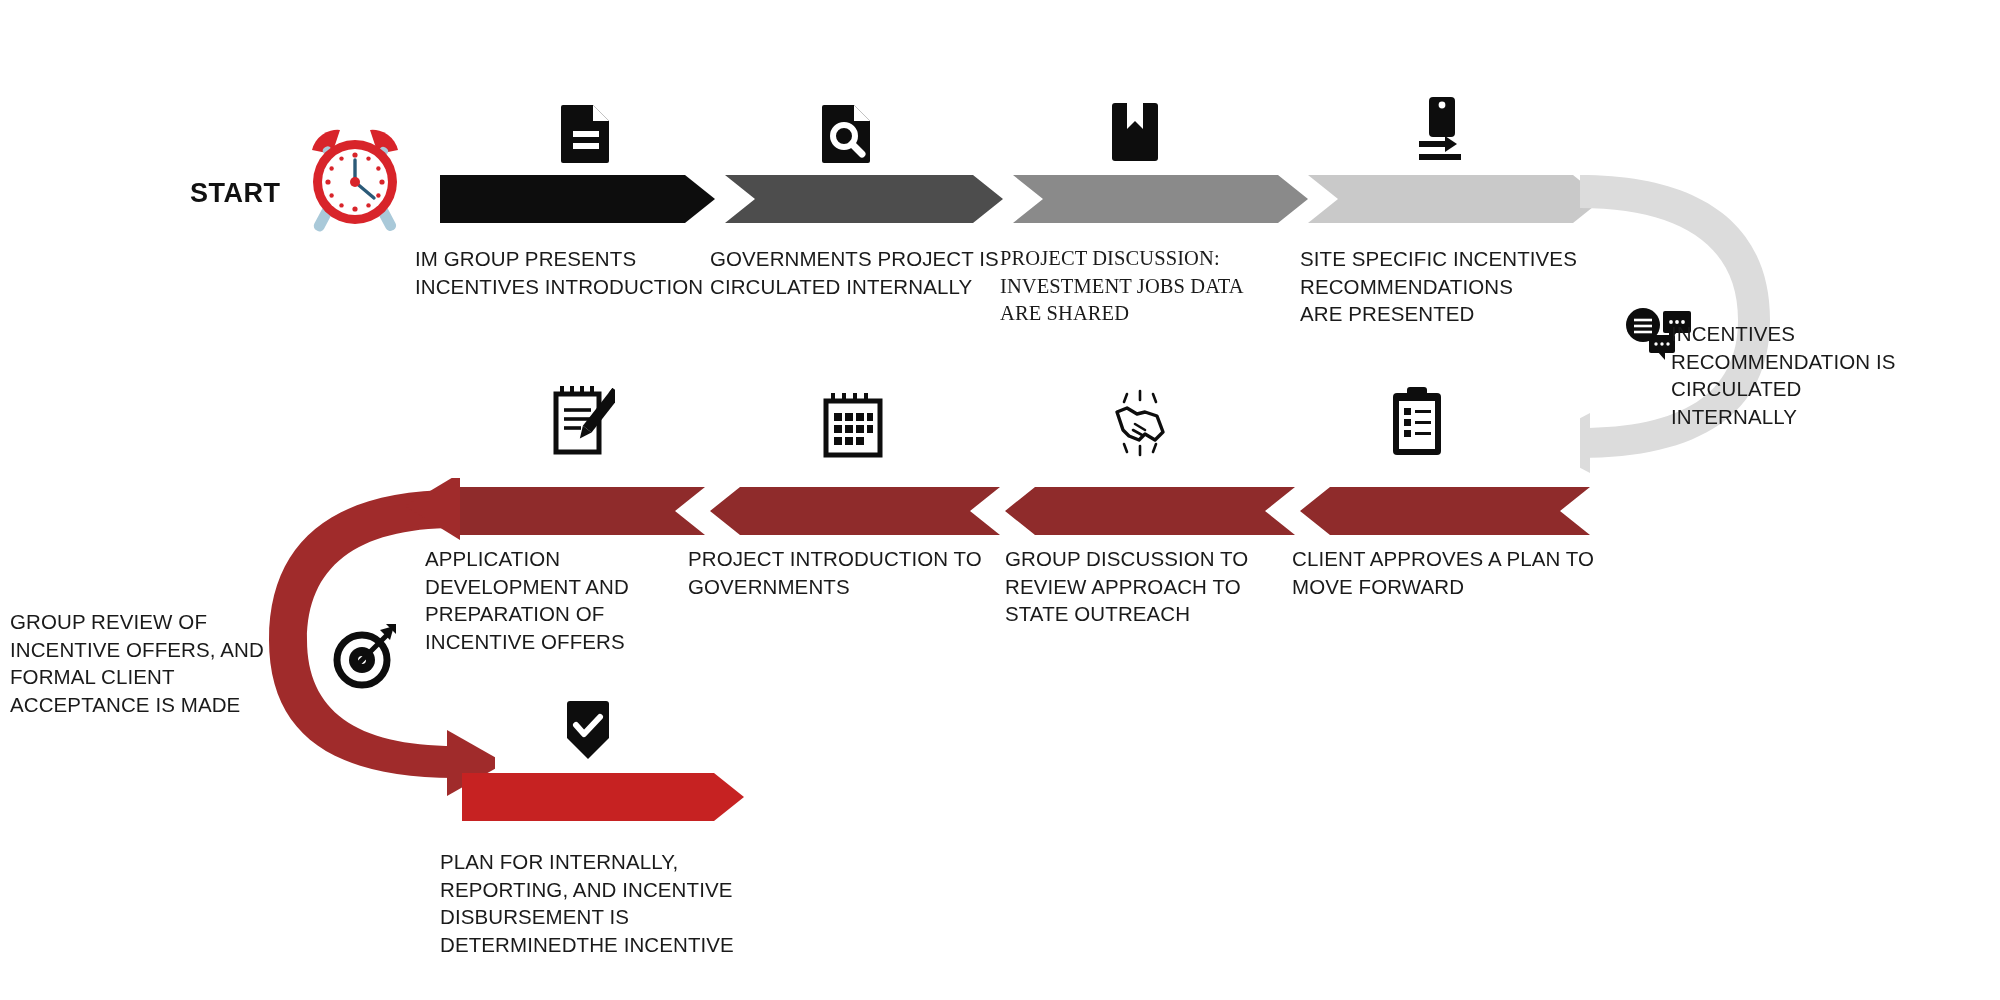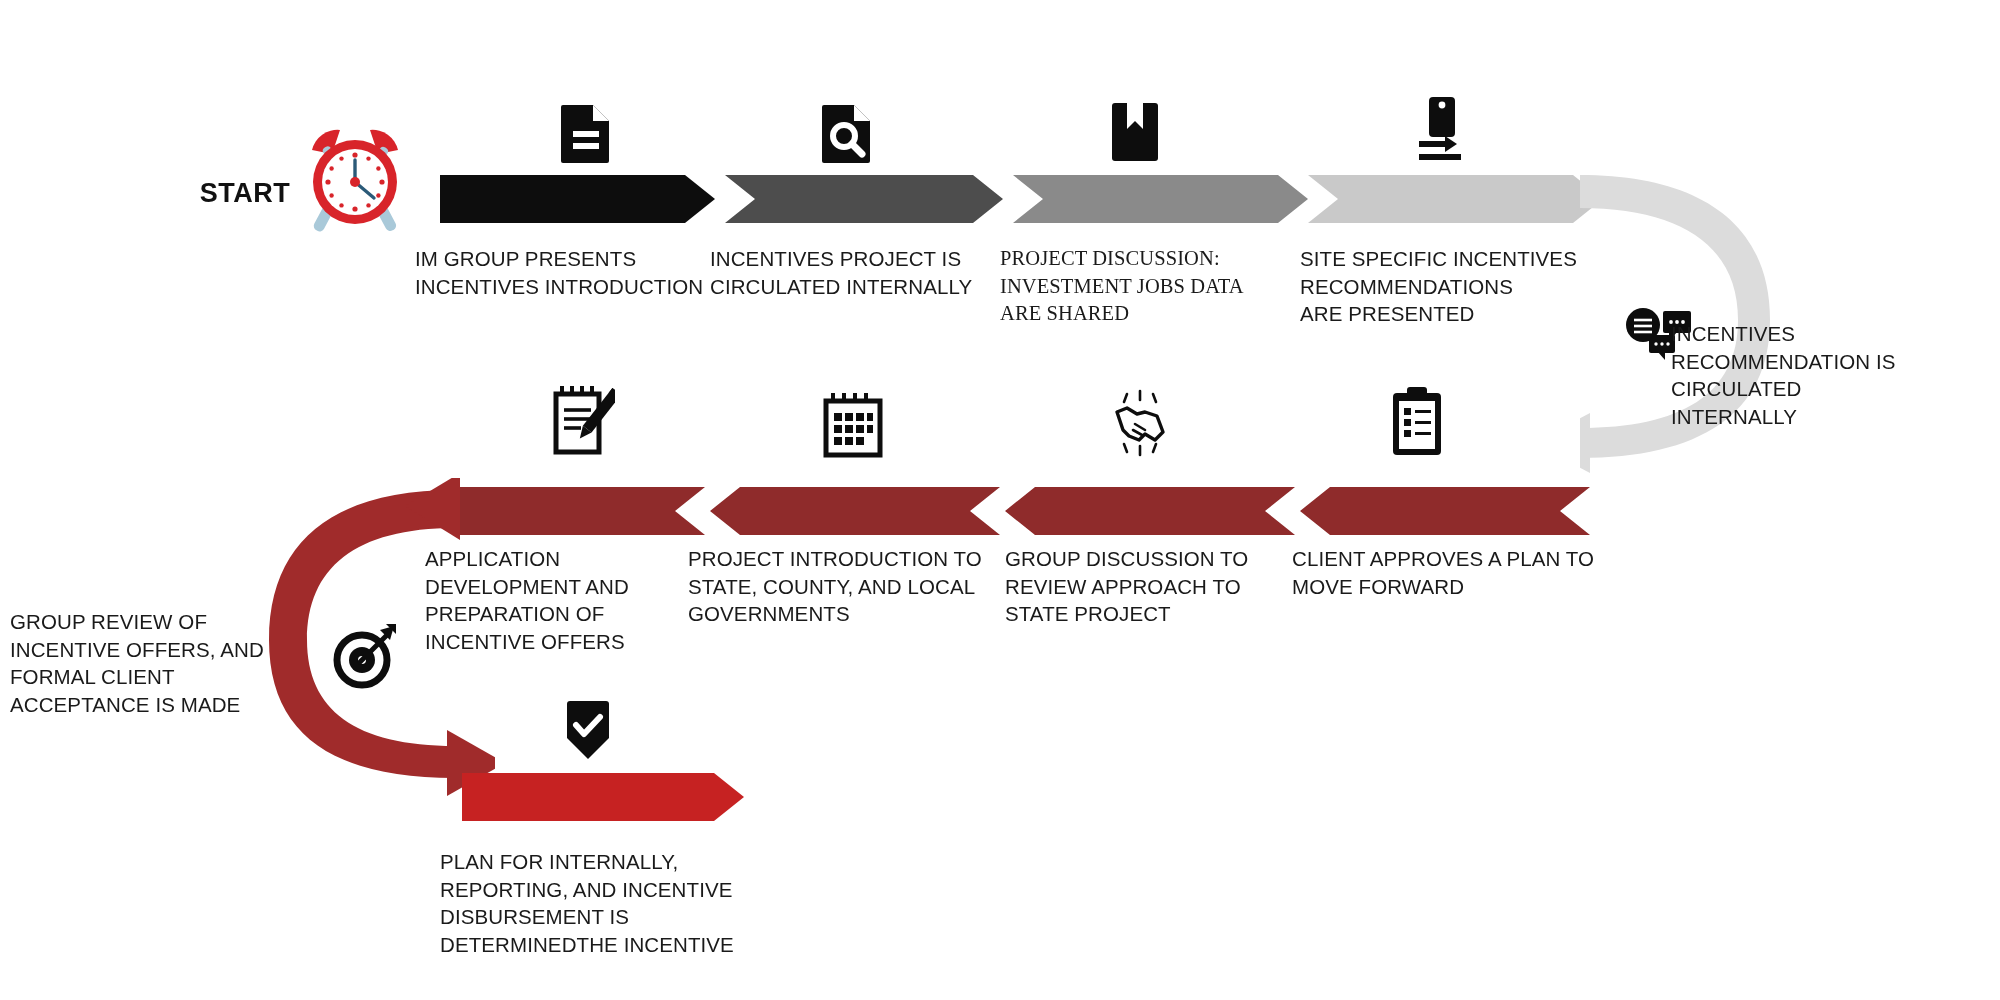--- a/index.html
+++ b/index.html
@@ -18,21 +18,20 @@
     overflow: hidden;
   }
   .abs { position: absolute; }
 
   
   .start-label {
     font-size: 27px;
     font-weight: bold;
     letter-spacing: 0.5px;
     color: #111111;
-    text-align: center;
     white-space: nowrap;
   }
   .caption {
     font-size: 20.5px;
     line-height: 27.5px;
     color: #1a1a1a;
     text-align: left;
     letter-spacing: 0.1px;
   }
 
@@ -141,21 +140,21 @@
       <rect x="4" y="59" width="42" height="6" fill="#0d0d0d"></rect>
     </svg>
   </div>
 
   <div class="abs caption" style="left:415px; top:245px; width:325px;">
     <div>IM GROUP PRESENTS</div>
     <div>INCENTIVES INTRODUCTION</div>
   </div>
 
   <div class="abs caption" style="left:710px; top:245px; width:310px;">
-    <div>INCENTIVES PROJECT IS</div>
+    <div>GOVERNMENTS PROJECT IS</div>
     <div>CIRCULATED INTERNALLY</div>
   </div>
 
   <div class="abs caption" style="left:1000px; top:245px; width:315px;font-family:Liberation Serif, serif;">
     <div>PROJECT DISCUSSION:</div>
     <div>INVESTMENT JOBS DATA</div>
     <div>ARE SHARED</div>
   </div>
 
   <div class="abs caption" style="left:1300px; top:245px; width:320px;">
@@ -307,28 +306,27 @@
 
   <div class="abs caption" style="left:425px; top:545px; width:285px;">
     <div>APPLICATION</div>
     <div>DEVELOPMENT AND</div>
     <div>PREPARATION OF</div>
     <div>INCENTIVE OFFERS</div>
   </div>
 
   <div class="abs caption" style="left:688px; top:545px; width:305px;">
     <div>PROJECT INTRODUCTION TO</div>
-    <div>STATE, COUNTY, AND LOCAL</div>
     <div>GOVERNMENTS</div>
   </div>
 
   <div class="abs caption" style="left:1005px; top:545px; width:290px;">
     <div>GROUP DISCUSSION TO</div>
     <div>REVIEW APPROACH TO</div>
-    <div>STATE PROJECT</div>
+    <div>STATE OUTREACH</div>
   </div>
 
   <div class="abs caption" style="left:1292px; top:545px; width:310px;">
     <div>CLIENT APPROVES A PLAN TO</div>
     <div>MOVE FORWARD</div>
   </div>
 
   <div class="abs" style="left:255px; top:478px;">
     <svg class="icon" width="240" height="340" viewBox="0 0 240 340">
 

